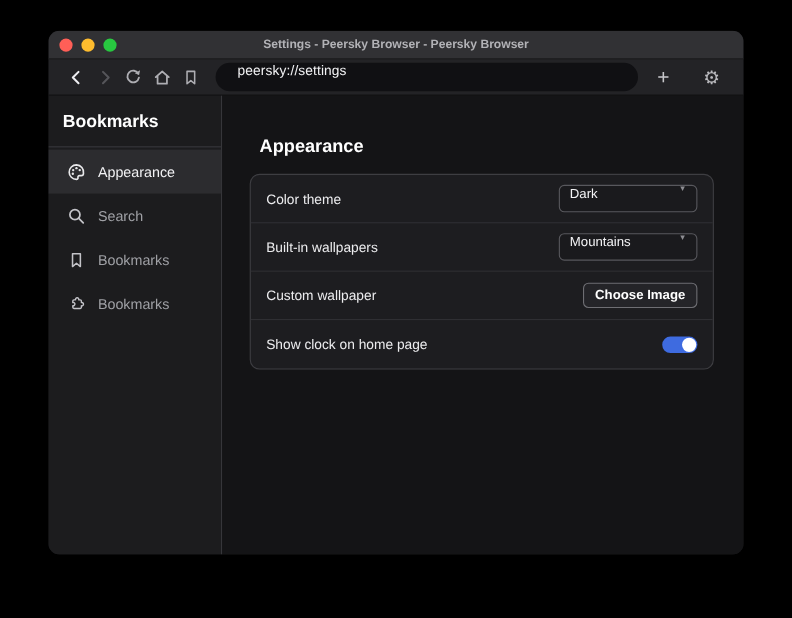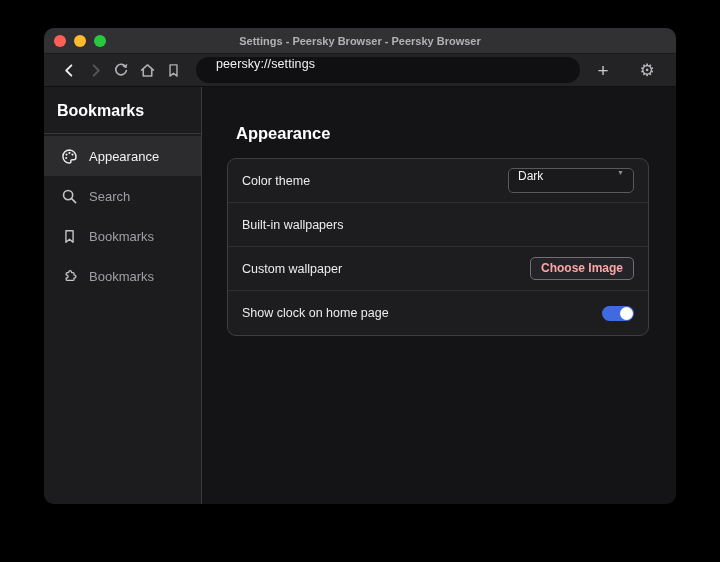--- a/index.html
+++ b/index.html
@@ -89,21 +89,21 @@
     width: 126px; height: 25px; background: #1a1a1d;
     border: 1px solid #58585d; border-radius: 5px;
     display: flex; align-items: flex-start; justify-content: space-between;
     padding: 0 9px; cursor: pointer;
   }
   .select .sel-val { color: #f4f4f6; font-size: 12px; }
   .select .caret { color: #8e8e93; font-size: 7px; }
 
   .push-btn {
     background: #242428; border: 1px solid #6e6e73; border-radius: 5px;
-    color: #fca5a5; font-size: 12px; font-weight: bold;
+    color: #ffffff; font-size: 12px; font-weight: bold;
     padding: 3px 10px 4px; font-family: inherit; cursor: pointer;
   }
 
   .toggle {
     width: 32px; height: 15px; border-radius: 8px; background: #3e6be0;
     position: relative; cursor: pointer; flex: 0 0 auto;
   }
   .toggle .knob {
     position: absolute; right: 1px; top: 1px; width: 13px; height: 13px;
     border-radius: 50%; background: #fff;
@@ -234,20 +234,24 @@
         <div class="row">
           <span class="row-label">Color theme</span>
           <div class="select">
             <span class="sel-val">Dark</span>
             <span class="caret">▼</span>
           </div>
         </div>
 
         <div class="row">
           <span class="row-label">Built-in wallpapers</span>
+          <div class="select">
+            <span class="sel-val">Mountains</span>
+            <span class="caret">▼</span>
+          </div>
         </div>
 
         <div class="row">
           <span class="row-label">Custom wallpaper</span>
           <button class="push-btn">Choose Image</button>
         </div>
 
         <div class="row">
           <span class="row-label">Show clock on home page</span>
           <div class="toggle">

